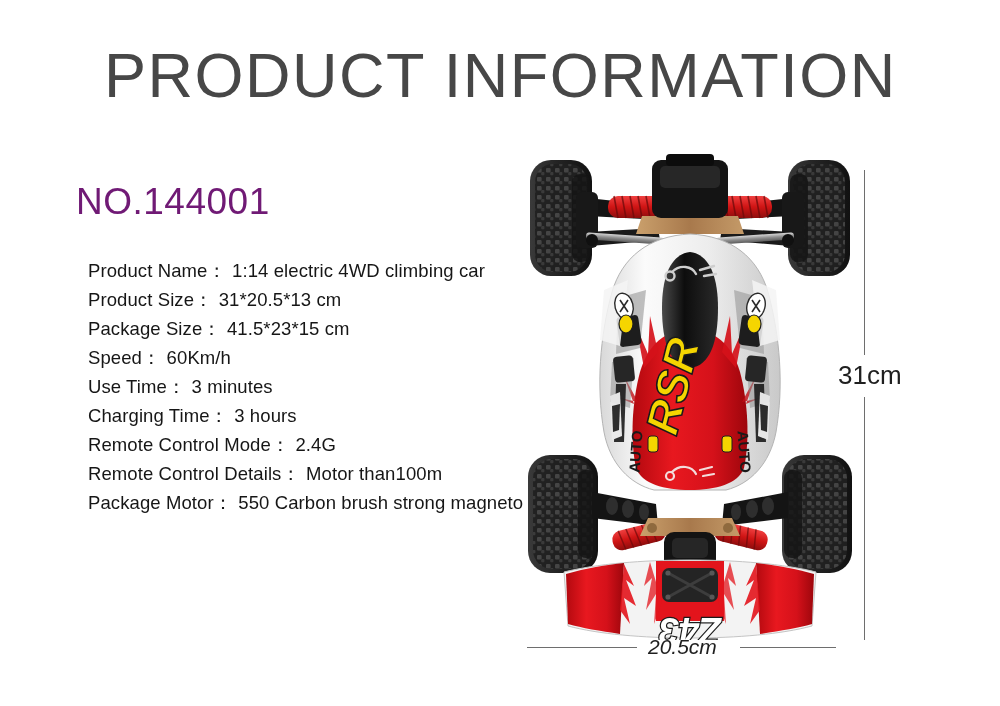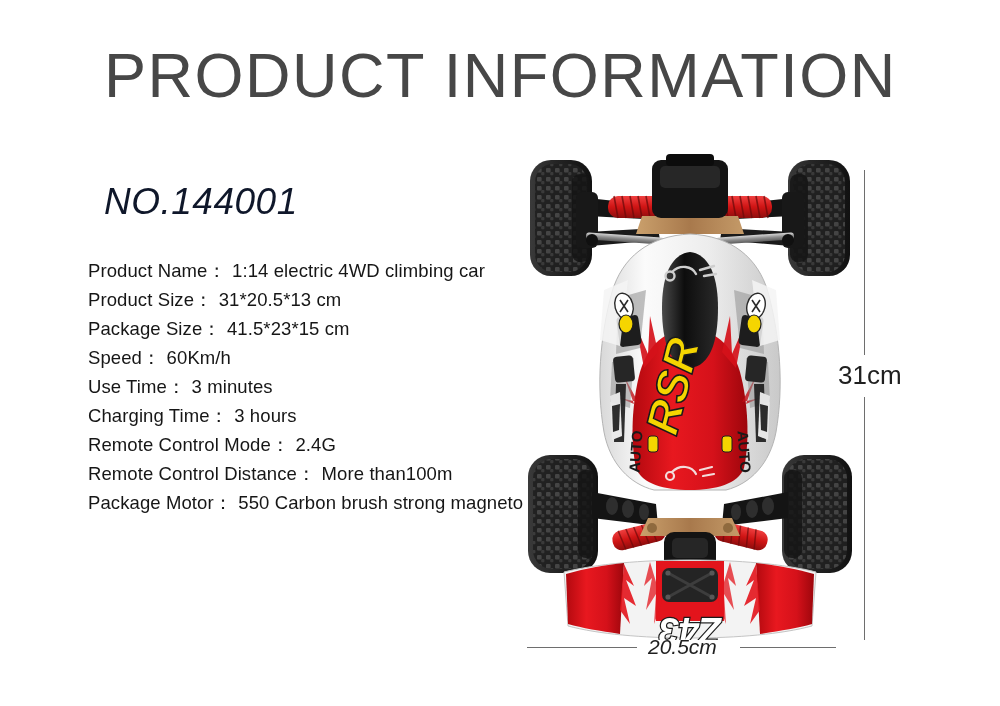--- a/index.html
+++ b/index.html
@@ -29,26 +29,25 @@
     font-weight: 400;
     color: #474747;
     white-space: nowrap;
     line-height: 1;
     text-align: right;
   }
 
   
   .model-no {
     position: absolute;
-    left: 104px;
+    left: 76px;
     top: 183px;
     font-size: 37px;
-    font-style: italic;
     font-weight: 400;
-    color: #0f172a;
+    color: #701a75;
     letter-spacing: 0.5px;
     white-space: nowrap;
     line-height: 1;
   }
 
   
   .spec-list {
     position: absolute;
     left: 88px;
     top: 256px;
@@ -146,21 +145,21 @@
 
     <div class="spec-row">
       <span class="spec-label">Charging Time</span><span class="spec-colon">：</span><span class="spec-value">3 hours</span>
     </div>
 
     <div class="spec-row">
       <span class="spec-label">Remote Control Mode</span><span class="spec-colon">：</span><span class="spec-value">2.4G</span>
     </div>
 
     <div class="spec-row">
-      <span class="spec-label">Remote Control Distance</span><span class="spec-colon">：</span><span class="spec-value">More than100m</span>
+      <span class="spec-label">Remote Control Details</span><span class="spec-colon">：</span><span class="spec-value">Motor than100m</span>
     </div>
 
     <div class="spec-row">
       <span class="spec-label">Package Motor</span><span class="spec-colon">：</span><span class="spec-value">550 Carbon brush strong magneto</span>
     </div>
 
 
   </div>
 
   <div class="product-image">

